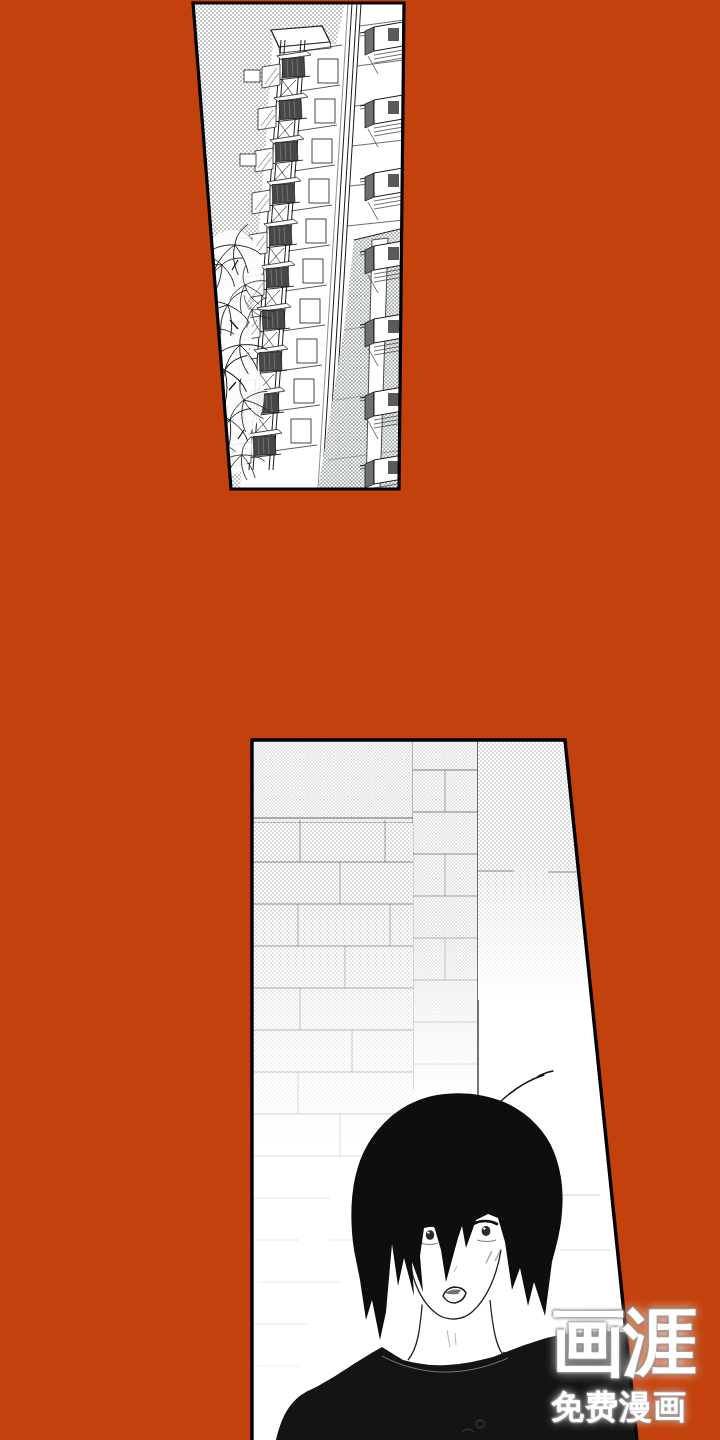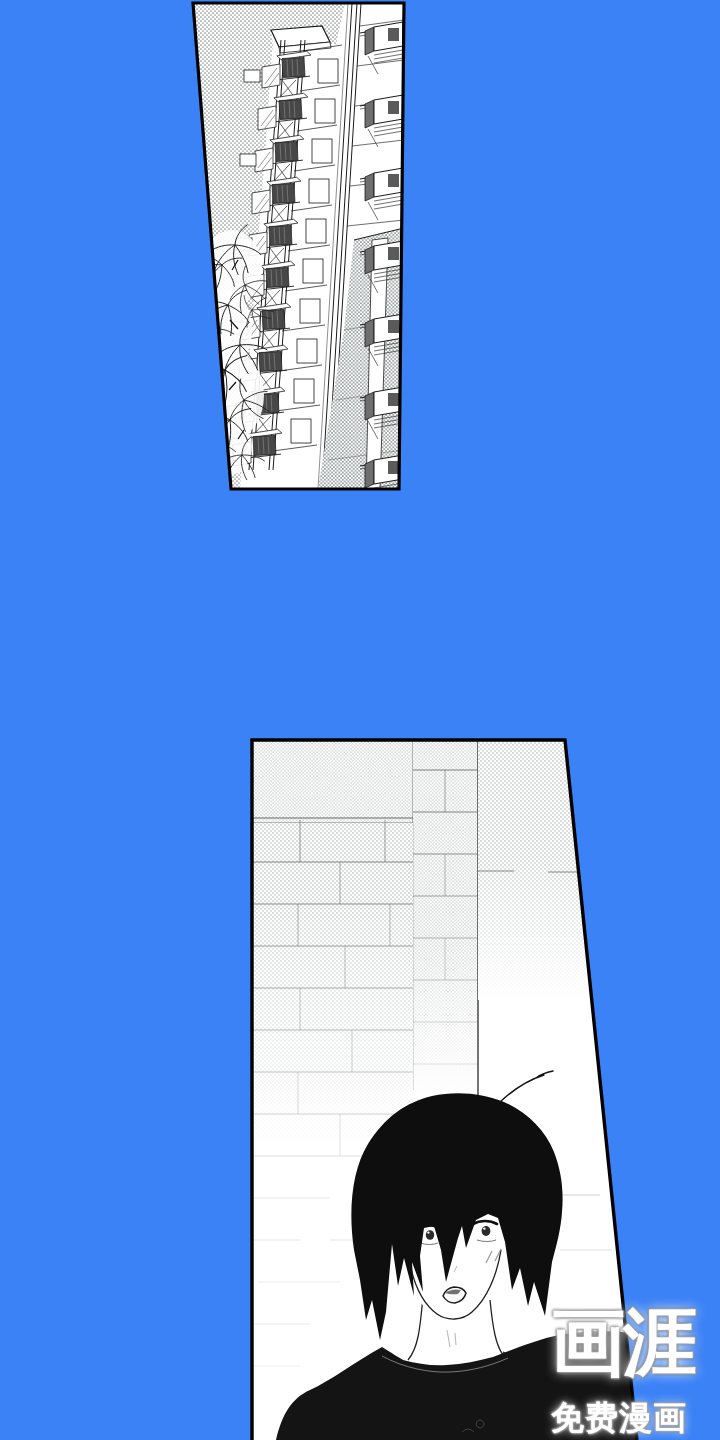--- a/index.html
+++ b/index.html
@@ -1,28 +1,28 @@
 <!DOCTYPE html>
 <html><head>
 <meta charset="utf-8">
 <style>
   html,body{margin:0;padding:0;background:#ffffff;}
-  .page{position:relative;width:720px;height:1440px;background:#3b82f6;overflow:hidden;
+  .page{position:relative;width:720px;height:1440px;background:#c2410c;overflow:hidden;
         font-family:"Liberation Sans",sans-serif;text-decoration:underline;}
   .art{position:absolute;left:0;top:0;}
   .wm{position:absolute;left:551px;top:1306px;width:170px;pointer-events:none;}
   .wm-logo{display:block;font-family:"Liberation Sans",sans-serif;font-weight:900;
     font-size:74px;line-height:1;letter-spacing:-2px;
     color:rgba(255,255,255,0.95);
     text-shadow:0 0 2px rgba(255,255,255,1),
                 0 0 3px rgba(115,115,115,0.95),
                 1px 1px 3px rgba(120,120,120,0.9),
                 -1px -1px 3px rgba(120,120,120,0.9),
                 0 0 12px rgba(255,255,255,0.95);}
-  .wm-cap{display:block;margin-top:21px;font-family:"Liberation Sans",sans-serif;font-weight:700;
+  .wm-cap{display:block;margin-top:10px;font-family:"Liberation Sans",sans-serif;font-weight:700;
     font-size:33px;line-height:1;letter-spacing:1px;
     color:rgba(255,255,255,0.95);
     text-shadow:0 0 2px rgba(255,255,255,1),
                 0 0 3px rgba(120,120,120,0.95),
                 1px 1px 2px rgba(125,125,125,0.9),
                 -1px -1px 2px rgba(125,125,125,0.9),
                 0 0 10px rgba(255,255,255,0.95);}
 </style>
 </head>
 <body>

